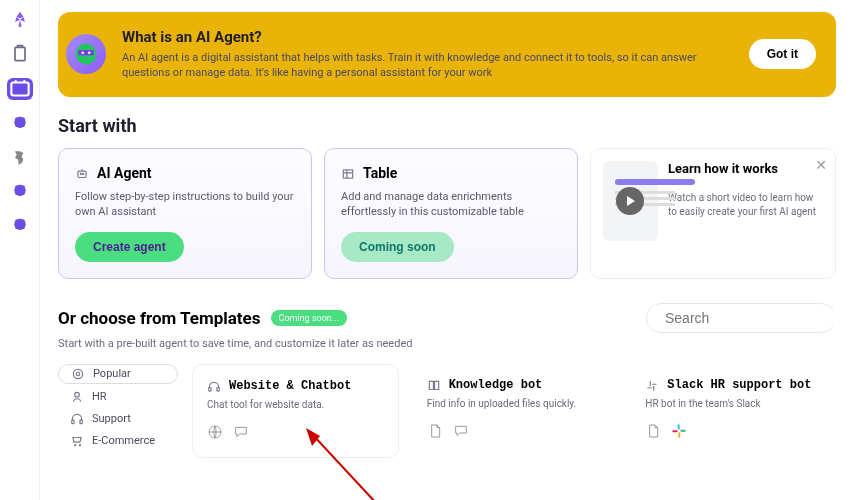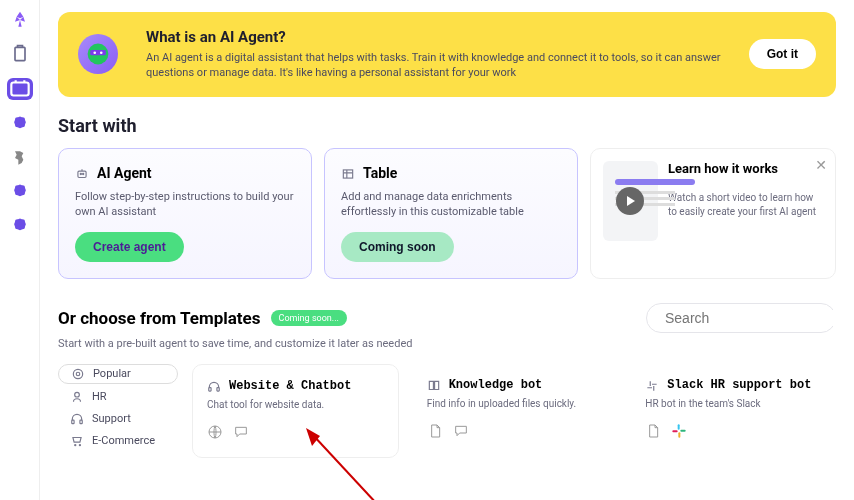--- a/index.html
+++ b/index.html
@@ -1,34 +1,34 @@
 <!DOCTYPE html>
 <html><head>
 <meta charset="utf-8">
 <style>
 * { box-sizing: border-box; margin: 0; padding: 0; }
 body { font-family: -apple-system, BlinkMacSystemFont, 'Segoe UI', Roboto, sans-serif; background: #fff; width: 854px; height: 500px; overflow: hidden; display: flex; }
 .rail { width: 40px; background: #fff; border-right: 1px solid #eee; display: flex; flex-direction: column; align-items: center; padding-top: 10px; gap: 14px; }
 .rail-icon { width: 20px; height: 20px; display: flex; align-items: center; justify-content: center; cursor: pointer; color: #6b6b8d; }
 .rail-icon.active { background: #6b4de6; color: #fff; border-radius: 6px; width: 26px; height: 22px; }
 .main { flex: 1; padding: 12px 18px 18px 18px; overflow-y: auto; }
-.banner { background: #fde047; border-radius: 12px; padding: 16px 20px; display: flex; align-items: center; gap: 28px; position: relative; }
+.banner { background: #eab308; border-radius: 12px; padding: 16px 8px; display: flex; align-items: center; gap: 16px; position: relative; }
 .banner-avatar { width: 40px; height: 40px; border-radius: 50%; background: linear-gradient(135deg, #a78bfa, #8b5cf6); display: flex; align-items: center; justify-content: center; flex-shrink: 0; }
 .banner-avatar svg { width: 26px; height: 26px; }
 .banner-text h3 { font-size: 15px; font-weight: 700; color: #1f1f2e; margin-bottom: 4px; }
 .banner-text p { font-size: 11px; color: #4a4a5e; line-height: 1.4; max-width: 600px; }
 .gotit { background: #fff; border: none; border-radius: 18px; padding: 8px 18px; font-size: 12px; font-weight: 600; cursor: pointer; position: absolute; right: 20px; top: 50%; transform: translateY(-50%); }
 .section-title { font-size: 18px; font-weight: 700; color: #1f1f2e; margin: 18px 0 12px; }
 .cards-row { display: flex; gap: 12px; }
 .card { flex: 1; border: 1.5px solid #c7c4ff; border-radius: 10px; padding: 16px; background: linear-gradient(180deg, #fcfcff, #f6f5ff); min-height: 120px; }
 .card-header { display: flex; align-items: center; gap: 8px; margin-bottom: 8px; }
 .card-header h4 { font-size: 14px; font-weight: 700; }
 .card p { font-size: 11px; color: #5a5a6e; line-height: 1.4; margin-bottom: 12px; }
 .btn-green { background: #4ade80; color: #4c1d95; border: none; padding: 8px 18px; border-radius: 18px; font-size: 12px; font-weight: 600; cursor: pointer; }
-.btn-green.soft { background: #a7e9c4; color: #0f172a; cursor: default; }
+.btn-green.soft { background: #a7e9c4; color: #0f766e; cursor: default; }
 .learn-card { flex: 1; background: #fff; border: 1px solid #eee; border-radius: 10px; padding: 12px; display: flex; gap: 10px; position: relative; }
 .learn-preview { width: 105px; height: 80px; background: #f3f4f6; border-radius: 6px; display: flex; align-items: center; justify-content: center; position: relative; }
 .learn-preview::before { content: ''; position: absolute; top: 18px; left: 12px; width: 80px; height: 6px; background: #8b7cf0; border-radius: 3px; }
 .learn-preview::after { content: ''; position: absolute; top: 30px; left: 12px; width: 60px; height: 3px; background: #ddd; box-shadow: 0 6px 0 #ddd, 0 12px 0 #ddd; }
 .play { width: 28px; height: 28px; border-radius: 50%; background: #666; display: flex; align-items: center; justify-content: center; z-index: 1; }
 .play::after { content: ''; border-left: 8px solid #fff; border-top: 5px solid transparent; border-bottom: 5px solid transparent; margin-left: 2px; }
 .learn-text h4 { font-size: 13px; font-weight: 700; margin-bottom: 15px; }
 .learn-text p { font-size: 10px; color: #6b6b7e; line-height: 1.4; }
 .learn-close { position: absolute; top: 8px; right: 8px; cursor: pointer; color: #999; font-size: 14px; }
 .templates-header { display: flex; align-items: center; gap: 10px; margin-top: 24px; }

